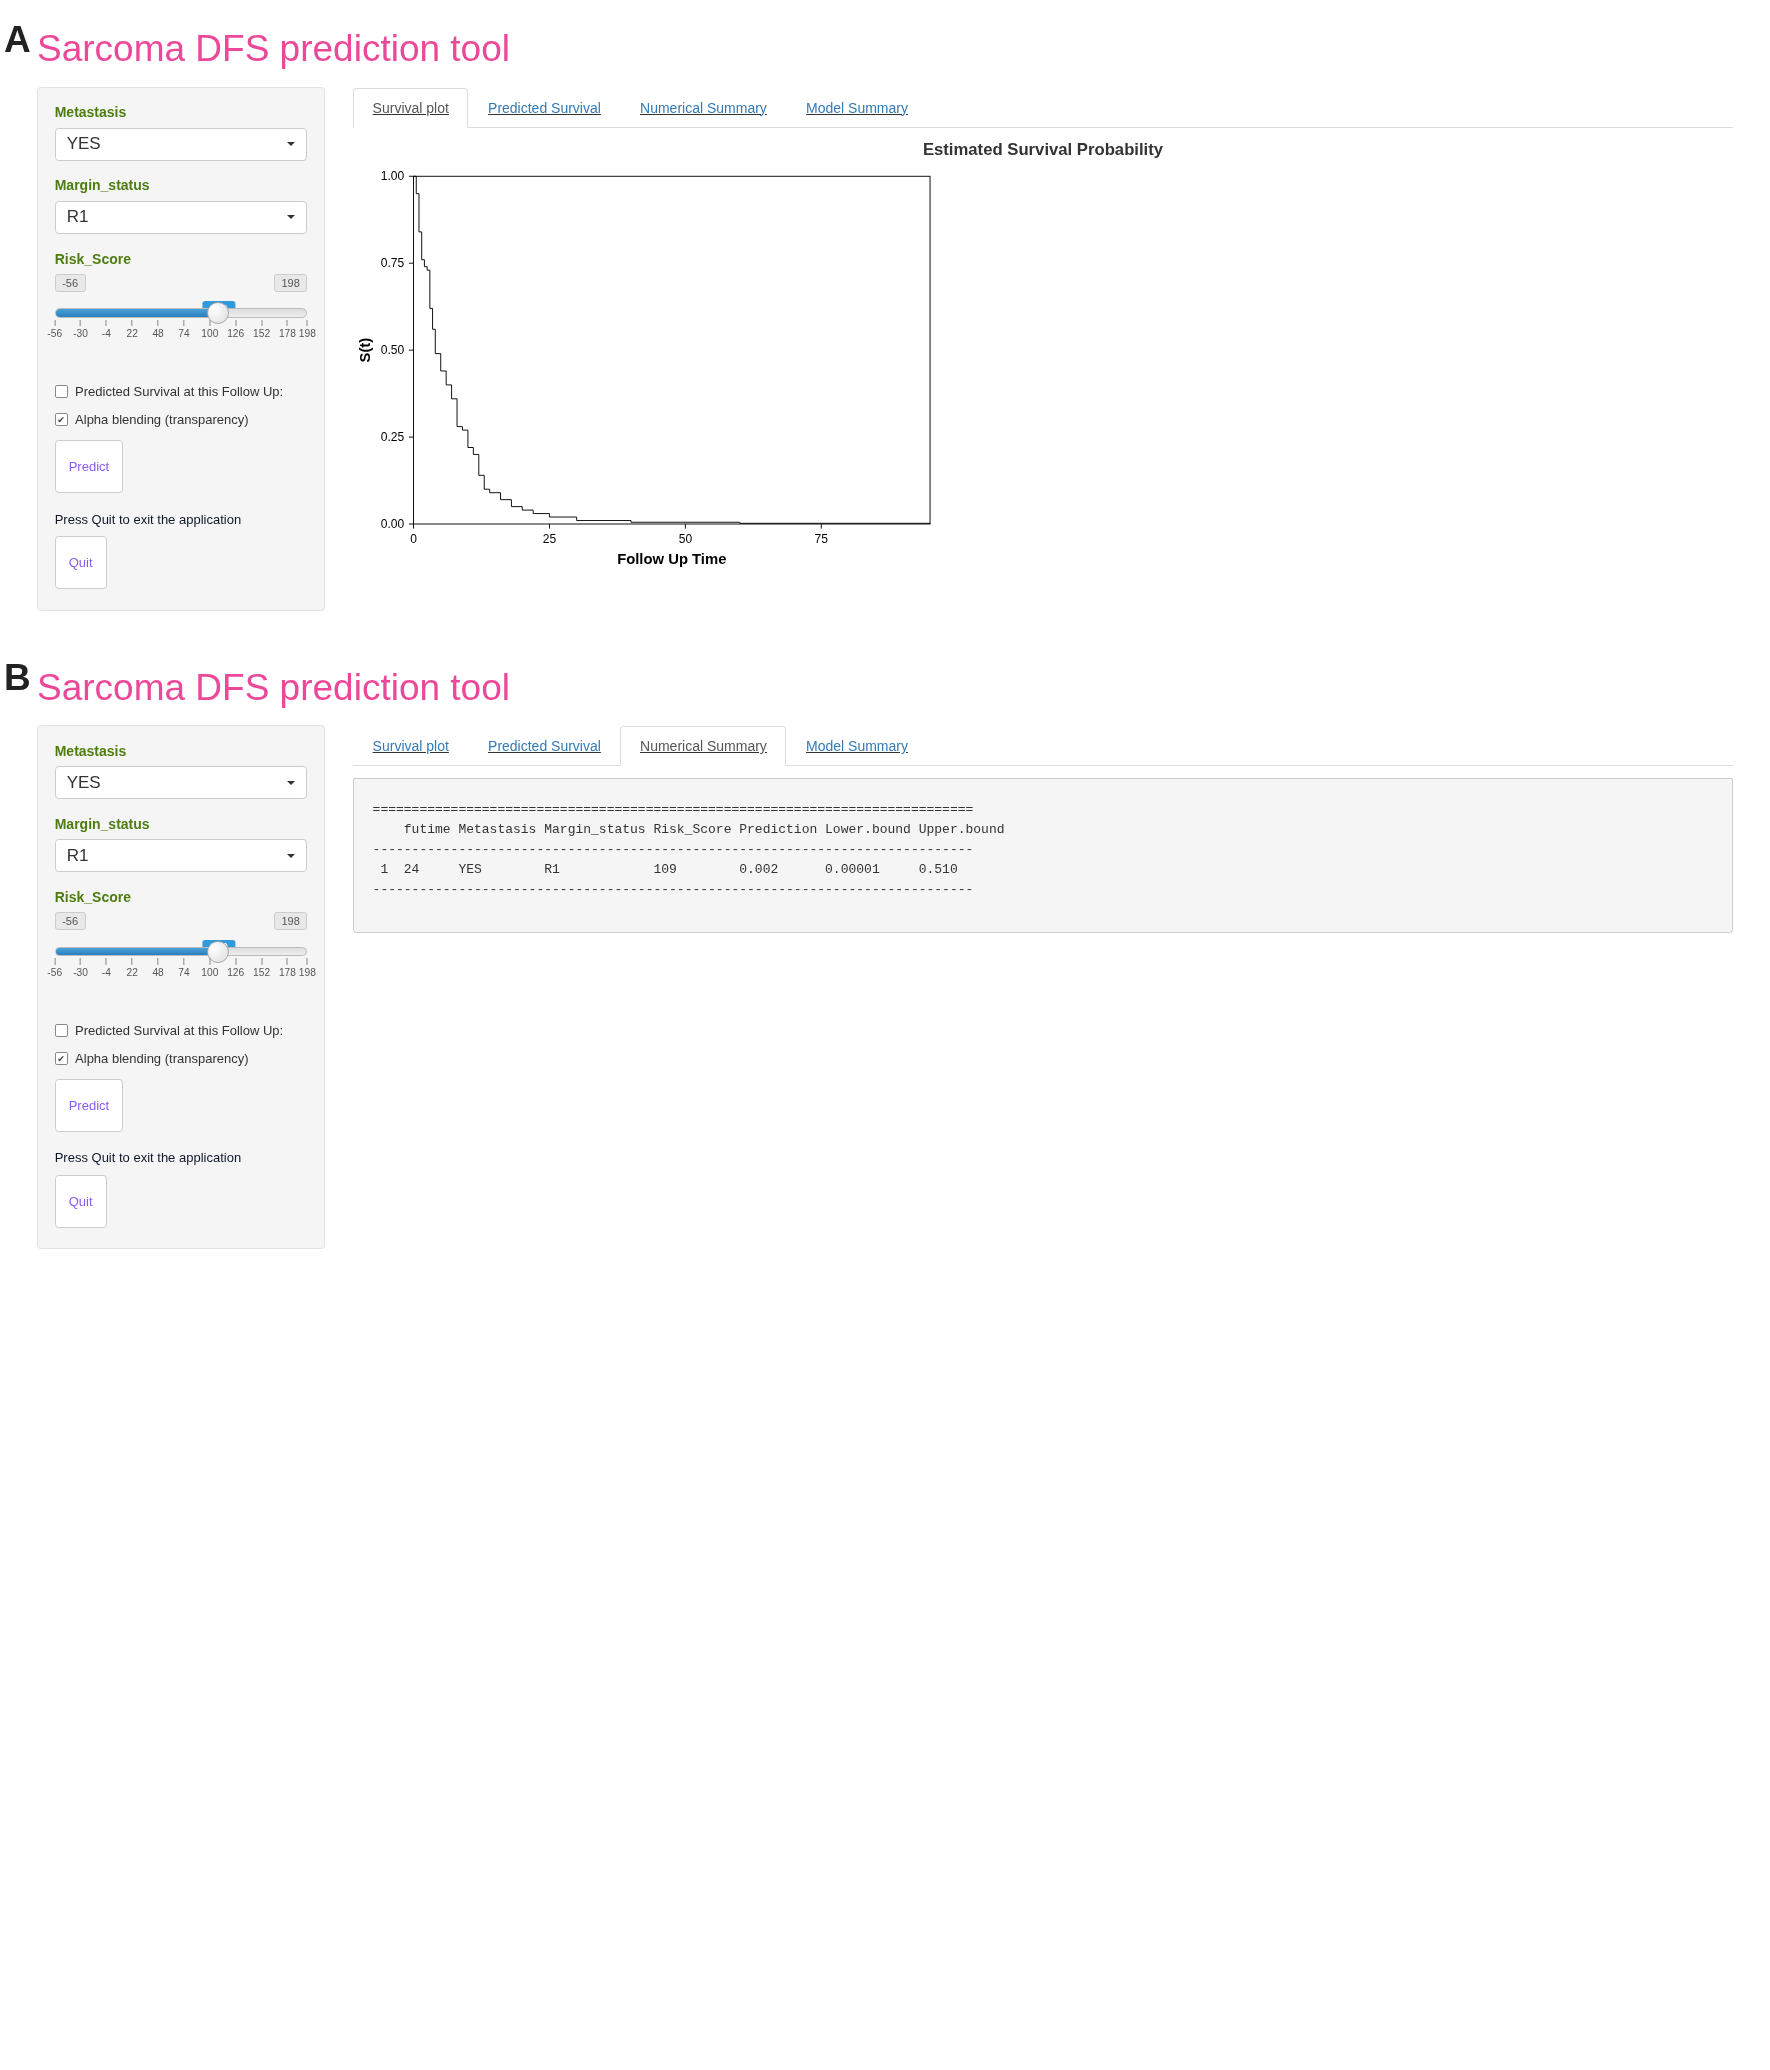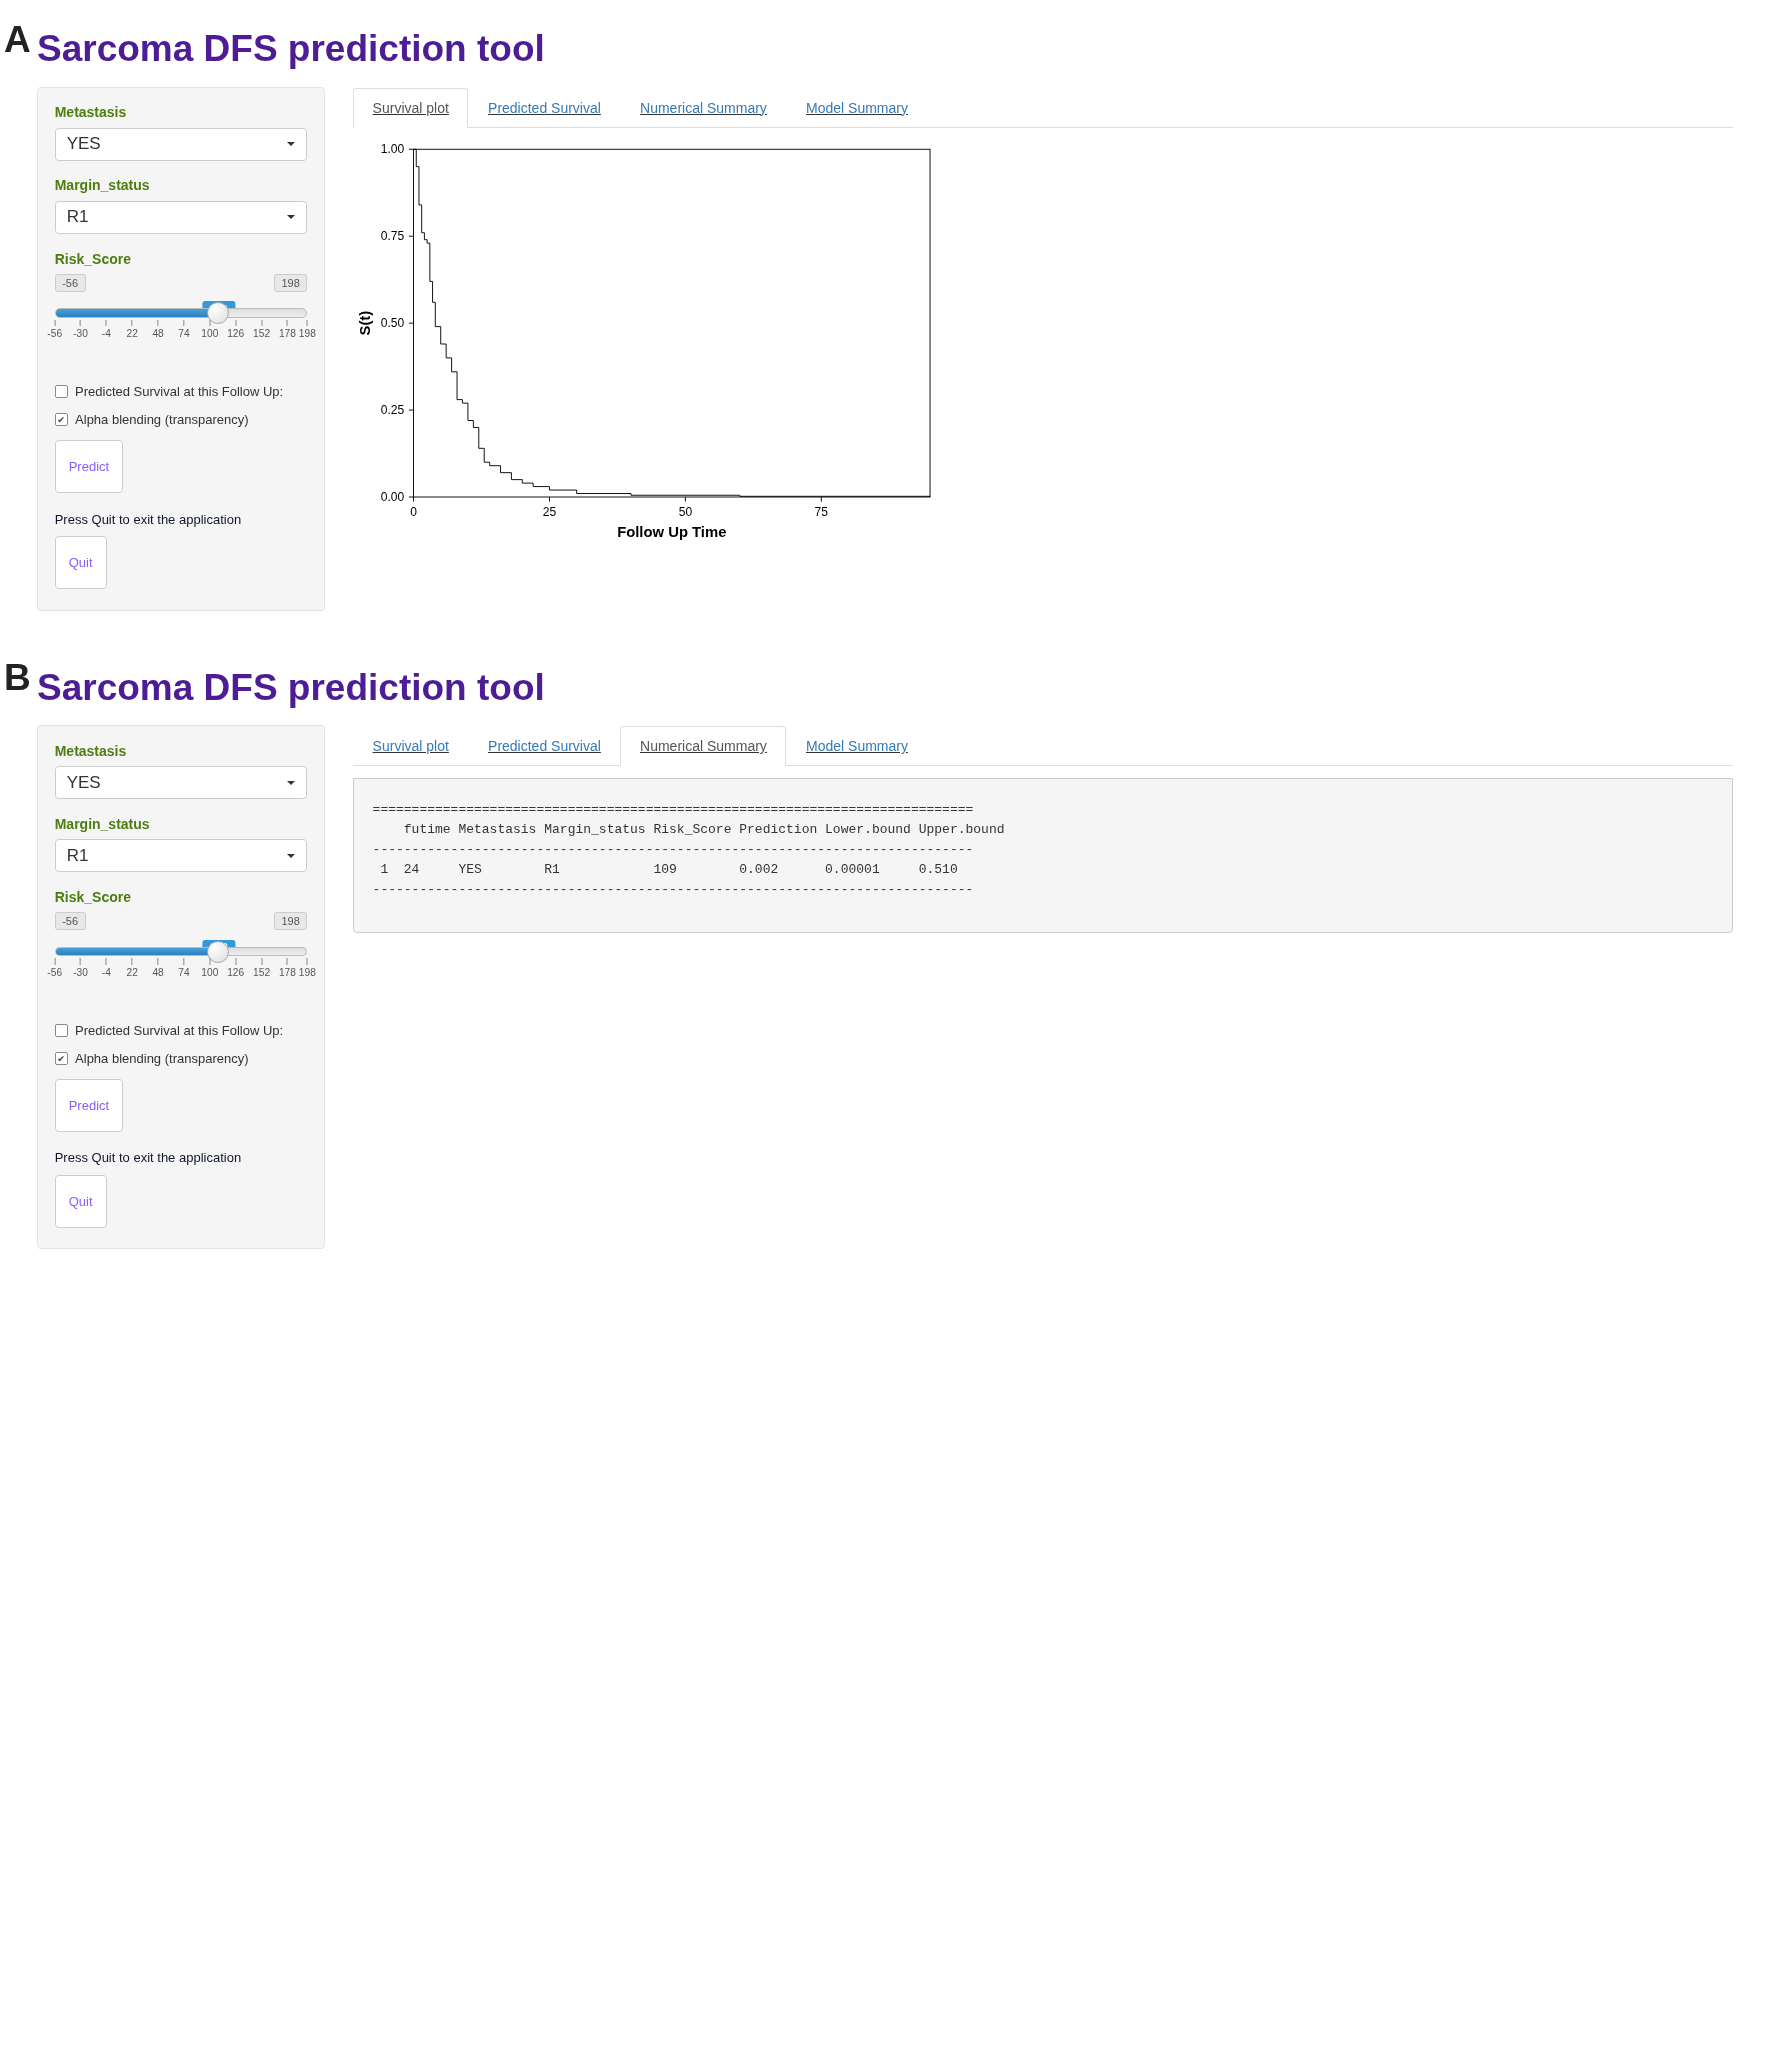--- a/index.html
+++ b/index.html
@@ -12,22 +12,22 @@
   }
   .panel-wrap { position: relative; margin-bottom: 56px; }
   .panel-letter {
     position: absolute;
     left: -33px; top: -9.3px;
     font-size: 37px;
     font-weight: 700;
     color: #222;
   }
   h2.app-title {
-    color: #4c1d95;
-    font-weight: 700;
+    color: #ec4899;
+    font-weight: 400;
     font-size: 37px;
     margin-bottom: 16.7px;
   }
   .row { display: flex; align-items: flex-start; gap: 28px; }
   .sidebar {
     flex: 0 0 288px;
     background: #f5f5f5;
     border: 0.9px solid #e3e3e3;
     border-radius: 3.7px;
     padding: 16.7px 16.7px 20.4px 16.7px;
@@ -280,20 +280,21 @@
     </div>
 
     <div class="main">
       <div class="tabs">
         <div class="tab active">Survival plot</div>
         <div class="tab">Predicted Survival</div>
         <div class="tab">Numerical Summary</div>
         <div class="tab">Model Summary</div>
       </div>
       <div>
+        <div class="chart-title">Estimated Survival Probability</div>
         <svg class="plot" id="survival-plot" width="594" height="408" viewBox="0 0 640 440" style="font-size:14px">
             <rect x="65" y="10" width="557" height="375" fill="none" stroke="#000" stroke-width="1"></rect>
             <line x1="60" y1="385" x2="65" y2="385" stroke="#000"></line>
             <text x="55" y="389" text-anchor="end" font-size="13">0.00</text>
             <line x1="60" y1="291.25" x2="65" y2="291.25" stroke="#000"></line>
             <text x="55" y="295.25" text-anchor="end" font-size="13">0.25</text>
             <line x1="60" y1="197.5" x2="65" y2="197.5" stroke="#000"></line>
             <text x="55" y="201.5" text-anchor="end" font-size="13">0.50</text>
             <line x1="60" y1="103.75" x2="65" y2="103.75" stroke="#000"></line>
             <text x="55" y="107.75" text-anchor="end" font-size="13">0.75</text>

